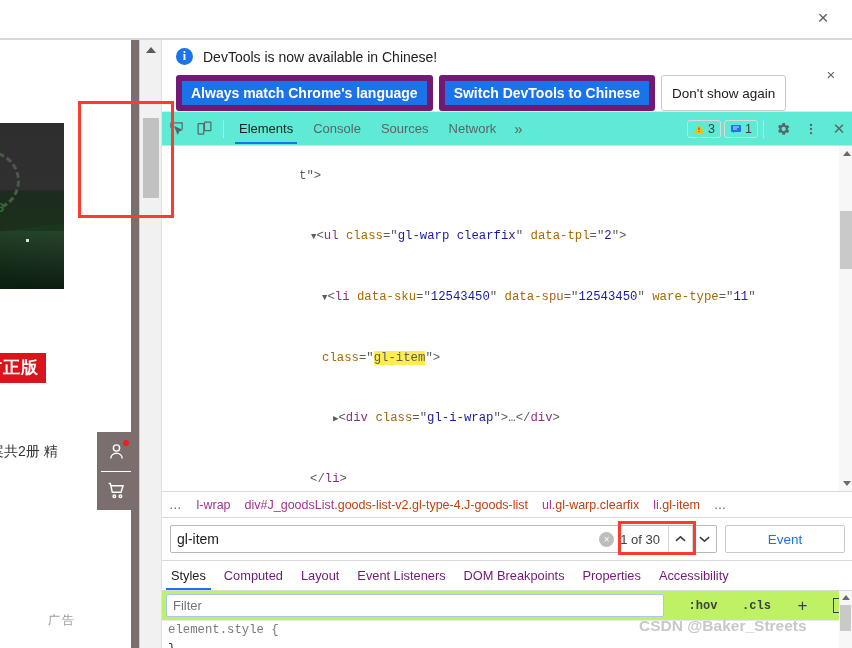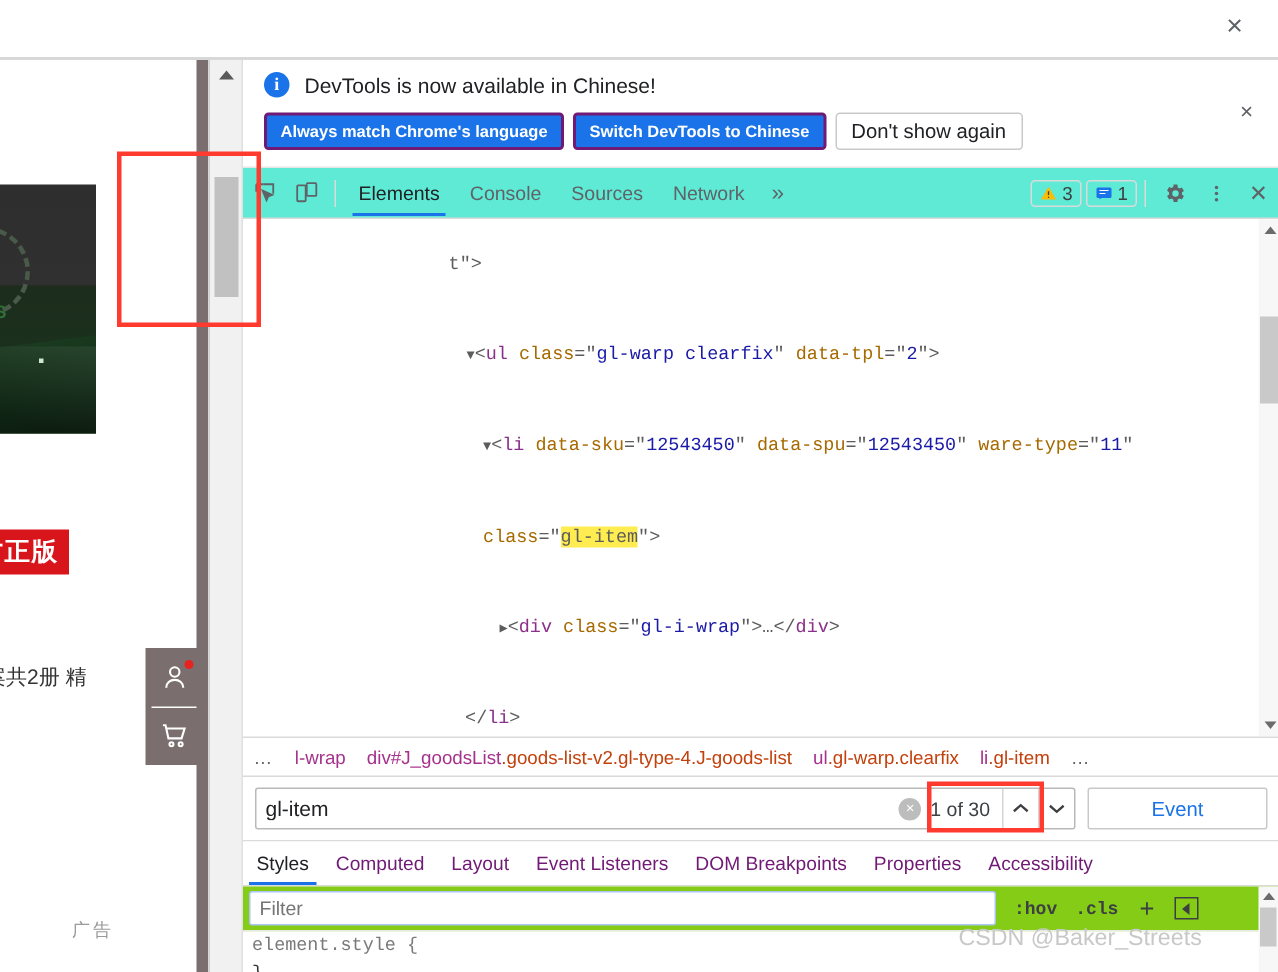--- a/index.html
+++ b/index.html
@@ -122,22 +122,22 @@
     color: #fff; font-size: 12px; font-weight: bold; text-align: center; line-height: 17px;
     font-family: "Liberation Serif", serif;
   }
   .notif-msg { margin-left: 10px; font-size: 14px; color: #202124; }
   .notif-close {
     position: absolute; right: 14px; top: 27px; width: 16px; height: 16px;
     color: #5f6368; font-size: 15px; line-height: 16px; text-align: center; cursor: pointer;
   }
   .notif-buttons { position: absolute; left: 14px; top: 35px; display: flex; gap: 6px; }
   .btn-primary {
-    background: #1a73e8; color: #fff; border: 2px solid #701a75;
-    border-radius: 3px; font-size: 11px; font-weight: bold;
+    background: #1a73e8; color: #fff; border: 6px solid #701a75;
+    border-radius: 3px; font-size: 14px; font-weight: bold;
     padding: 4px 9px; cursor: pointer; white-space: nowrap;
     font-family: "Liberation Sans", sans-serif;
   }
   .btn-secondary {
     background: #fff; color: #202124; border: 1px solid #c9c9c9;
     border-radius: 3px; font-size: 13.5px;
     padding: 4px 10px; cursor: pointer; white-space: nowrap;
     font-family: "Liberation Sans", sans-serif;
   }
 
@@ -248,22 +248,23 @@
     white-space: nowrap; position: relative;
   }
   .style-tab.active { color: #202124; }
   .style-tab.active::after {
     content: ""; position: absolute; left: 4px; right: 4px; bottom: 0; height: 2px; background: #1a73e8;
   }
 
   
   .filter-row {
     position: absolute; left: 22px; top: 551px; width: 691px; height: 30px;
-    background: #84cc16; display: flex; align-items: center; padding: 0 4px;
+    background: #bef264; display: flex; align-items: center; padding: 0 4px;
     border-bottom: 1px solid #e8e8e8;
+    justify-content: space-between;
   }
   .filter-input {
     width: 498px; height: 23px; border: 1px solid #a8c7f5; border-radius: 2px;
     padding: 0 6px; font-size: 13px; color: #5f6368; outline: none;
     font-family: "Liberation Sans", sans-serif; background: #fff;
   }
   .filter-tool {
     font-size: 12px; color: #3c4043; margin-left: 12px; cursor: pointer;
     font-family: "Liberation Mono", monospace; font-weight: bold;
   }
@@ -294,21 +295,21 @@
   .styles-scroll .up2 {
     position: absolute; left: 3px; top: 4px; width: 0; height: 0;
     border-left: 4px solid transparent; border-right: 4px solid transparent; border-bottom: 5px solid #6b6b6b;
   }
   .styles-scroll .thumb3 { position: absolute; left: 1px; top: 14px; width: 11px; height: 26px; background: #c9c9c9; }
 
   
   .watermark {
     position: absolute; left: 639px; top: 617px;
     font-size: 15.5px; color: #c8c8c8; white-space: nowrap;
-    font-family: "Liberation Sans", sans-serif; pointer-events: none;
+    font-family: "Liberation Sans", sans-serif; pointer-events: none; font-weight: bold;
   }
 
   
   .red-annot {
     position: absolute; left: 78px; top: 101px; width: 96px; height: 117px;
     border: 3px solid #ff3b30; pointer-events: none; z-index: 50;
   }
   .page-thumb {
     position: absolute; left: 143px; top: 118px; width: 16px; height: 80px; background: #c1c1c1; z-index: 40;
   }

